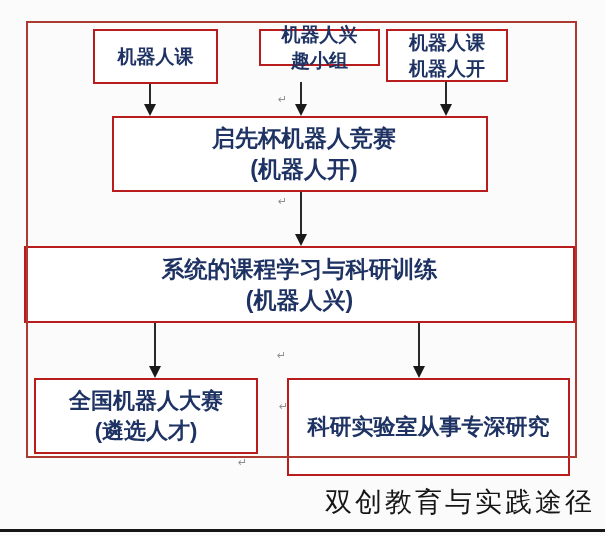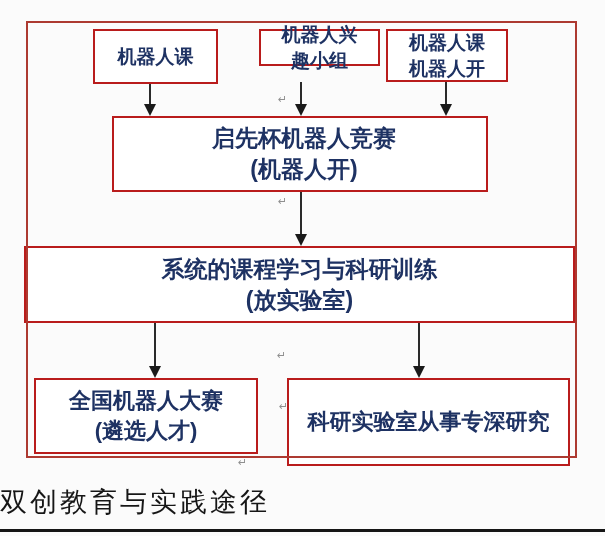--- a/index.html
+++ b/index.html
@@ -39,21 +39,21 @@
   .node-mid{font-size:23px;line-height:31px;}
   .node-big{font-size:23px;line-height:31px;}
   .node-bot{font-size:22px;line-height:30px;}
 
   #n-course   {left:93px;  top:29px;  width:125px; height:55px;}
   #n-interest {left:239px; top:29px;  width:121px; height:37px;margin-left:20px;}
   #n-openlab  {left:386px; top:29px;  width:122px; height:53px;}
   #n-contest  {left:112px; top:116px; width:376px; height:76px;padding-left:8px;}
   #n-training {left:24px;  top:246px; width:551px; height:77px;}
   #n-national {left:34px;  top:378px; width:224px; height:76px;}
-  #n-research {left:287px; top:378px; width:283px; height:88px;}
+  #n-research {left:287px; top:378px; width:283px; height:98px;}
 
   
   .arrow{position:absolute;width:14px;z-index:2;}
   .arrow .shaft{
     position:absolute;left:6px;top:0;width:2px;bottom:11px;
     background:#2a2a2a;
   }
   .arrow .head{
     position:absolute;left:1px;bottom:0;
     width:0;height:0;
@@ -79,26 +79,27 @@
   #pm1{left:278px;top:93px;}
   #pm2{left:278px;top:195px;}
   #pm3{left:277px;top:349px;}
   #pm4{left:279px;top:400px;}
   #pm5{left:238px;top:456px;}
 
   
   .caption{
     position:absolute;
     left:0;right:10px;top:484px;
-    text-align:left;
+    text-align:right;
     font-family:"DejaVu Serif","Liberation Serif",serif;
     font-size:27px;
     letter-spacing:3px;
     color:#161616;
     z-index:2;
+    padding-left:36px;
   }
   
   .bottom-rule{
     position:absolute;
     left:0;top:529px;width:605px;height:3px;
     background:#161616;
     z-index:2;
   }
 </style>
 </head>
@@ -120,21 +121,21 @@
     <div class="line">机器人开</div>
   </div>
 
   <div class="node node-mid" id="n-contest">
     <div class="line">启先杯机器人竞赛</div>
     <div class="line">(机器人开)</div>
   </div>
 
   <div class="node node-big" id="n-training">
     <div class="line">系统的课程学习与科研训练</div>
-    <div class="line">(放实验室)</div>
+    <div class="line">(机器人兴)</div>
   </div>
 
   <div class="node node-bot" id="n-national">
     <div class="line">全国机器人大赛</div>
     <div class="line">(遴选人才)</div>
   </div>
   <div class="node node-bot" id="n-research">
     <div class="line">科研实验室从事专深研究</div>
   </div>
 

